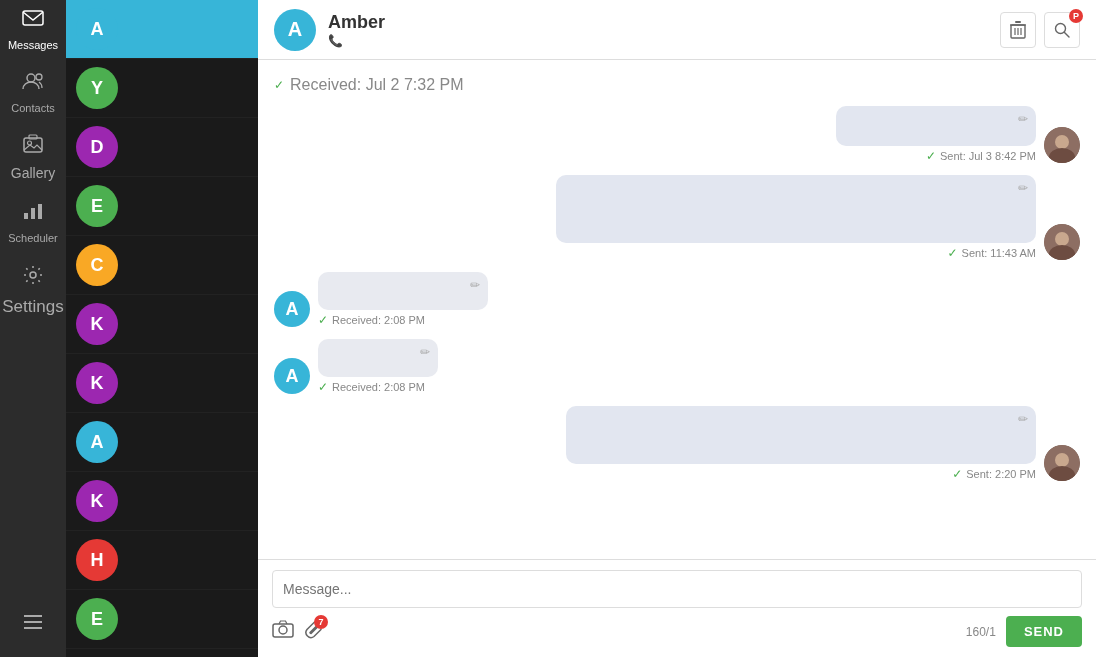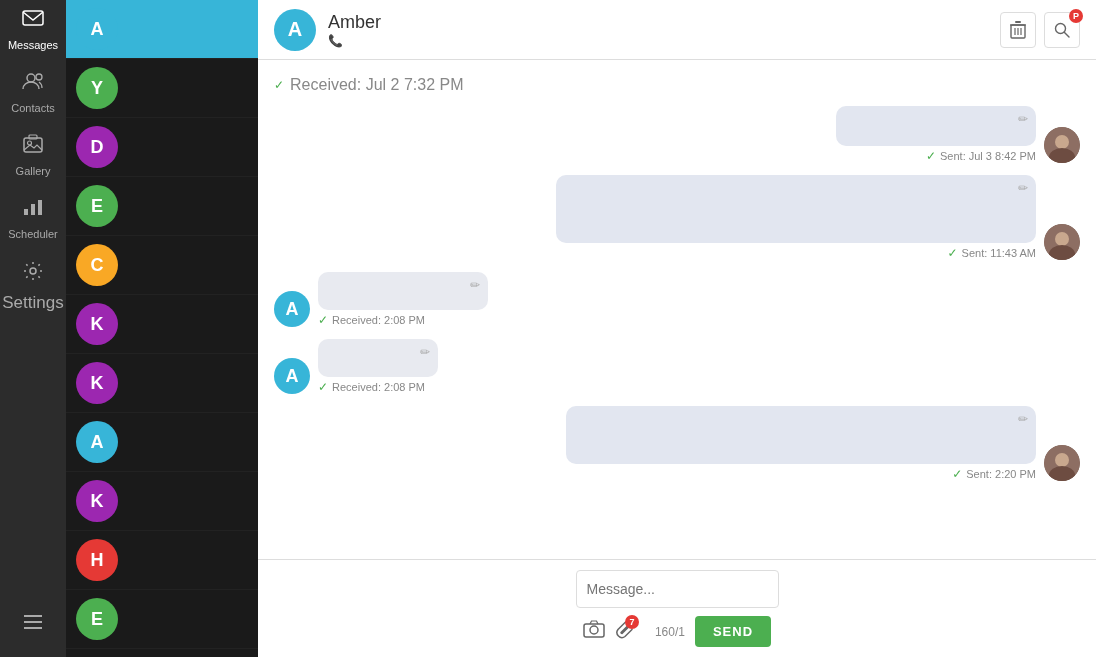--- a/index.html
+++ b/index.html
@@ -87,21 +87,21 @@
       display: flex;
       align-items: center;
       justify-content: center;
       color: #fff;
       font-size: 20px;
       font-weight: bold;
       margin-right: 12px;
       flex-shrink: 0;
     }
     .chat-header-info { flex: 1; }
-    .chat-header-name { font-size: 18px; font-weight: normal; color: #333; }
+    .chat-header-name { font-size: 18px; font-weight: bold; color: #333; }
     .chat-header-status { font-size: 13px; color: #888; }
     .chat-header-actions { display: flex; gap: 8px; }
     .header-btn {
       width: 36px;
       height: 36px;
       border: 1px solid #ddd;
       border-radius: 4px;
       background: #fff;
       cursor: pointer;
       display: flex;
@@ -176,21 +176,20 @@
     }
     .check-icon { color: #4caf50; font-size: 12px; }
 
     
     .input-area {
       border-top: 1px solid #ddd;
       padding: 10px 14px;
       display: flex;
       flex-direction: column;
       background: #fff;
-      align-items: center;
     }
     .message-input {
       flex: 1;
       border: none;
       outline: none;
       font-size: 14px;
       color: #333;
       background: transparent;
       resize: none;
       height: 24px;
@@ -286,21 +285,21 @@
 
   <div class="nav-item">
     <span class="nav-icon">
       <svg width="20" height="20" viewBox="0 0 20 20" fill="none">
         <rect x="1" y="4" width="18" height="14" rx="2" stroke="#aaa" stroke-width="1.5" fill="none"></rect>
         <circle cx="6.5" cy="9" r="2" stroke="#aaa" stroke-width="1.2" fill="none"></circle>
         <polyline points="1,16 7,11 11,14 14,11 19,16" stroke="#aaa" stroke-width="1.2" fill="none"></polyline>
         <rect x="6" y="1" width="8" height="4" rx="1" stroke="#aaa" stroke-width="1.2" fill="none"></rect>
       </svg>
     </span>
-    <span style="color:#aaa;font-size:11px;">Gallery</span>
+    <span style="color:#aaa;font-size:14px;">Gallery</span>
   </div>
 
   <div class="nav-item">
     <span class="nav-icon">
       <svg width="22" height="20" viewBox="0 0 22 20" fill="none">
         <rect x="2" y="12" width="4" height="6" fill="#aaa"></rect>
         <rect x="9" y="7" width="4" height="11" fill="#aaa"></rect>
         <rect x="16" y="3" width="4" height="15" fill="#aaa"></rect>
       </svg>
     </span>

